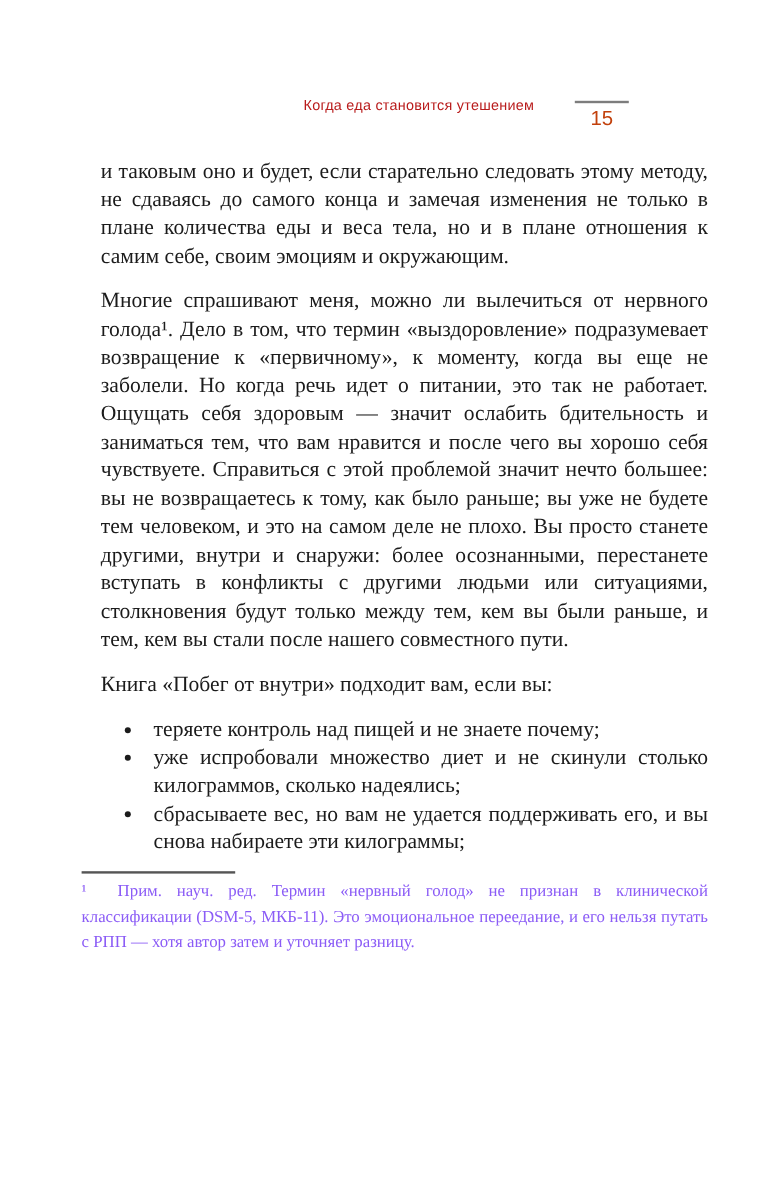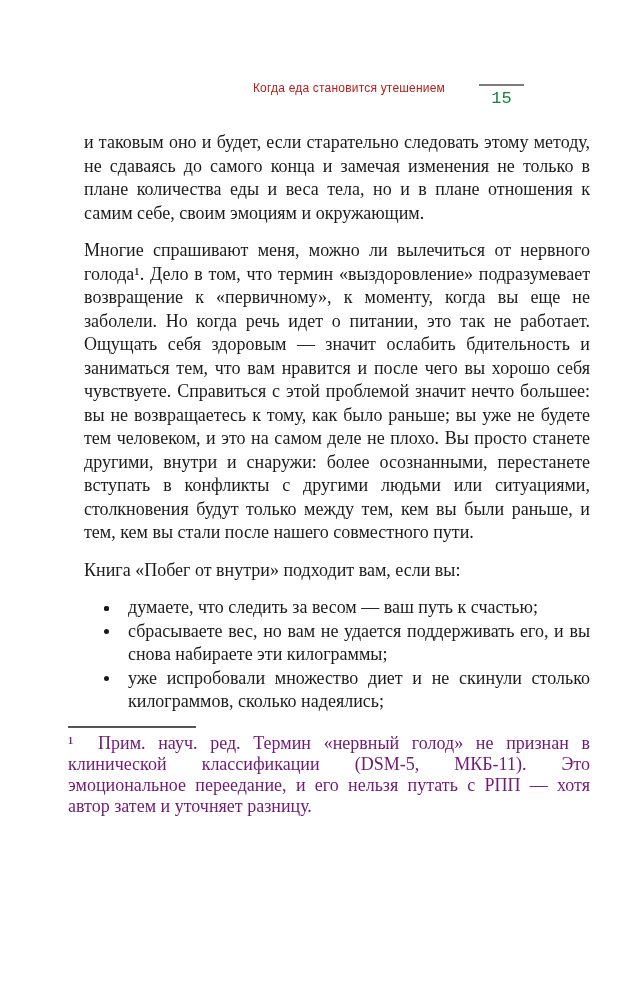--- a/index.html
+++ b/index.html
@@ -27,23 +27,23 @@
     color: #b91c1c;
   }
   .pagenum-block {
     position: absolute;
     top: 84px;
     left: 479px;
     width: 45px;
     text-align: center;
     border-top: 2px solid #7d7d7d;
     padding-top: 3px;
-    font-family: Liberation Mono, monospace;
+    font-family: Liberation Sans, sans-serif;
     font-size: 17px;
-    color: #15803d;
+    color: #c2410c;
   }
   .text-block {
     position: absolute;
     left: 68px;
     top: 131px;
     width: 522px;
     font-size: 18px;
     line-height: 23.5px;
     color: #1b1b1b;
     text-align: justify;
@@ -64,23 +64,23 @@
   ul.bullet-list .dot {
     position: absolute;
     left: 36px;
     top: 9.5px;
     width: 5px;
     height: 5px;
     border-radius: 50%;
     background: #1b1b1b;
   }
   .footnote {
-    font-size: 18px;
+    font-size: 14px;
     line-height: 21px;
-    color: #701a75;
+    color: #8b5cf6;
     text-align: justify;
   }
   .footnote-rule {
     width: 128px;
     height: 0;
     border-top: 2px solid #555555;
     margin: 0 0 5px 0;
   }
   .fn-marker {
     display: inline-block;
@@ -103,32 +103,29 @@
 
     <p>и таковым оно и будет, если старательно следовать этому методу, не сдаваясь до самого конца и замечая изменения не только в плане количества еды и веса тела, но и в плане отношения к самим себе, своим эмоциям и окружающим.</p>
 
     <p>Многие спрашивают меня, можно ли вылечиться от нервного голода¹. Дело в том, что термин «выздоровление» подразумевает возвращение к «первичному», к моменту, когда вы еще не заболели. Но когда речь идет о питании, это так не работает. Ощущать себя здоровым — значит ослабить бдительность и заниматься тем, что вам нравится и после чего вы хорошо себя чувствуете. Справиться с этой проблемой значит нечто большее: вы не возвращаетесь к тому, как было раньше; вы уже не будете тем человеком, и это на самом деле не плохо. Вы просто станете другими, внутри и снаружи: более осознанными, перестанете вступать в конфликты с другими людьми или ситуациями, столкновения будут только между тем, кем вы были раньше, и тем, кем вы стали после нашего совместного пути.</p>
 
     <p class="list-intro">Книга «Побег от внутри» подходит вам, если вы:</p>
 
     <ul class="bullet-list">
       <li>
         <span class="dot"></span>
+        <span>теряете контроль над пищей и не знаете почему;</span>
       </li>
       <li>
         <span class="dot"></span>
-        <span>думаете, что следить за весом — ваш путь к счастью;</span>
+        <span>уже испробовали множество диет и не скинули столько килограммов, сколько надеялись;</span>
       </li>
       <li>
         <span class="dot"></span>
         <span>сбрасываете вес, но вам не удается поддерживать его, и вы снова набираете эти килограммы;</span>
-      </li>
-      <li>
-        <span class="dot"></span>
-        <span>уже испробовали множество диет и не скинули столько килограммов, сколько надеялись;</span>
       </li>
     </ul>
 
     <div class="footnote">
       <div class="footnote-rule"></div>
       <span class="fn-marker">¹</span><span>Прим. науч. ред. Термин «нервный голод» не признан в клинической классификации (DSM-5, МКБ-11). Это эмоциональное переедание, и его нельзя путать с РПП — хотя автор затем и уточняет разницу.</span>
     </div>
 
   </div>
 

